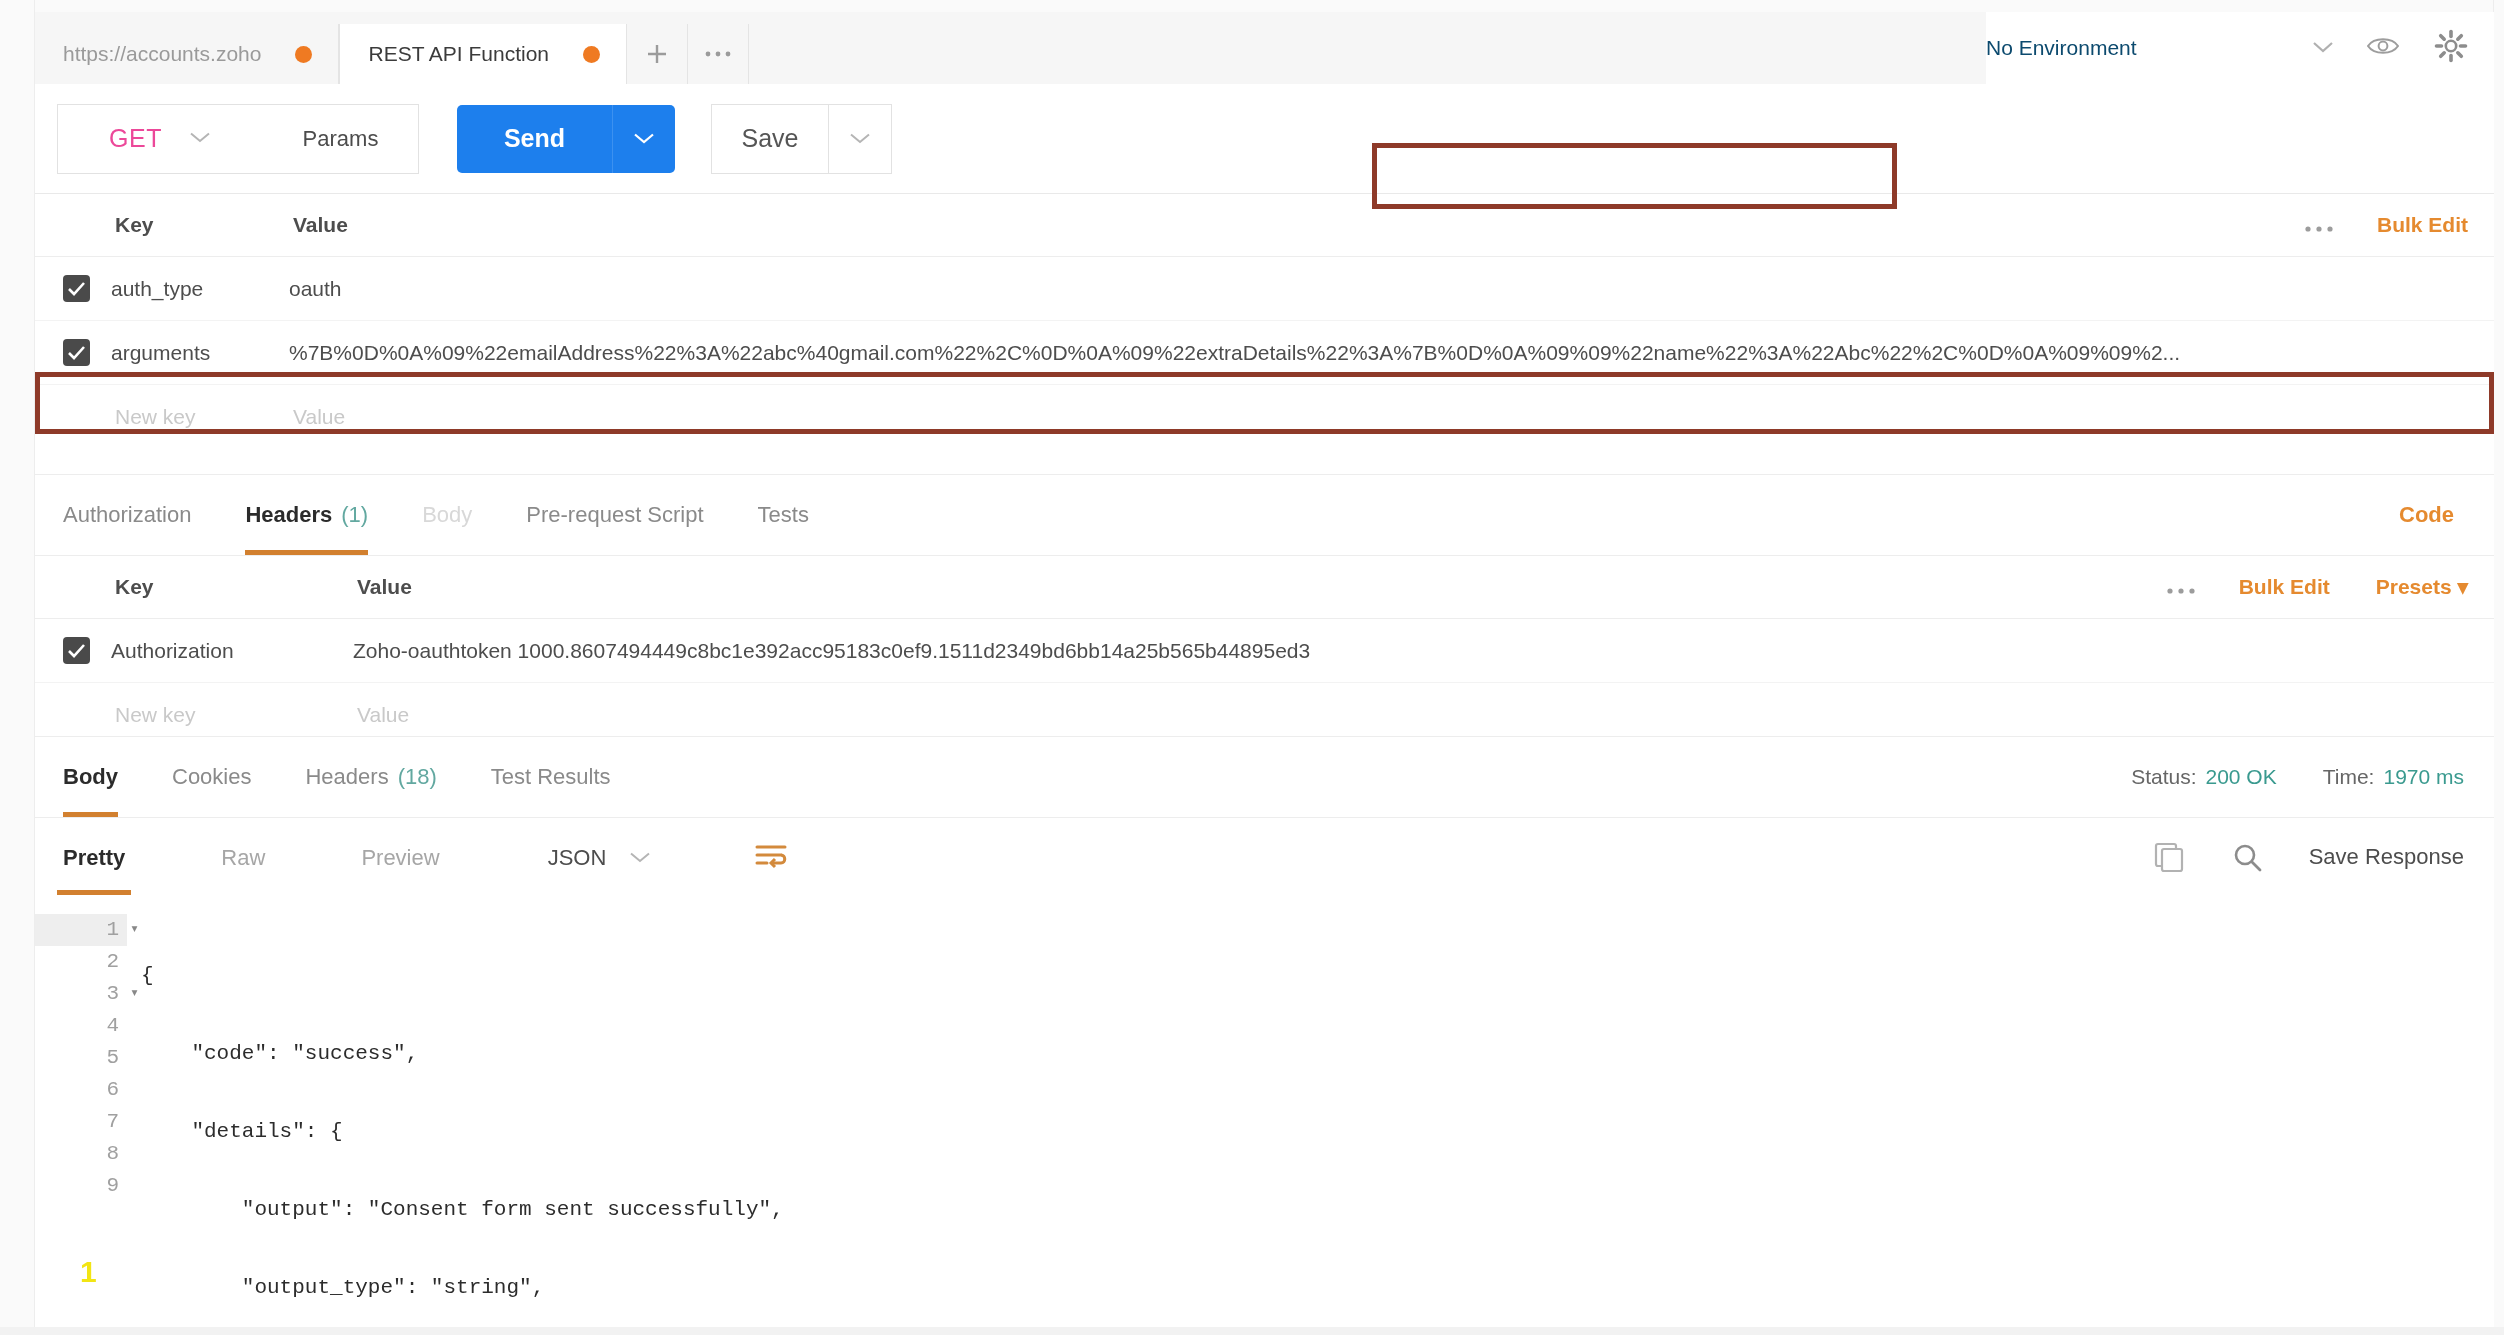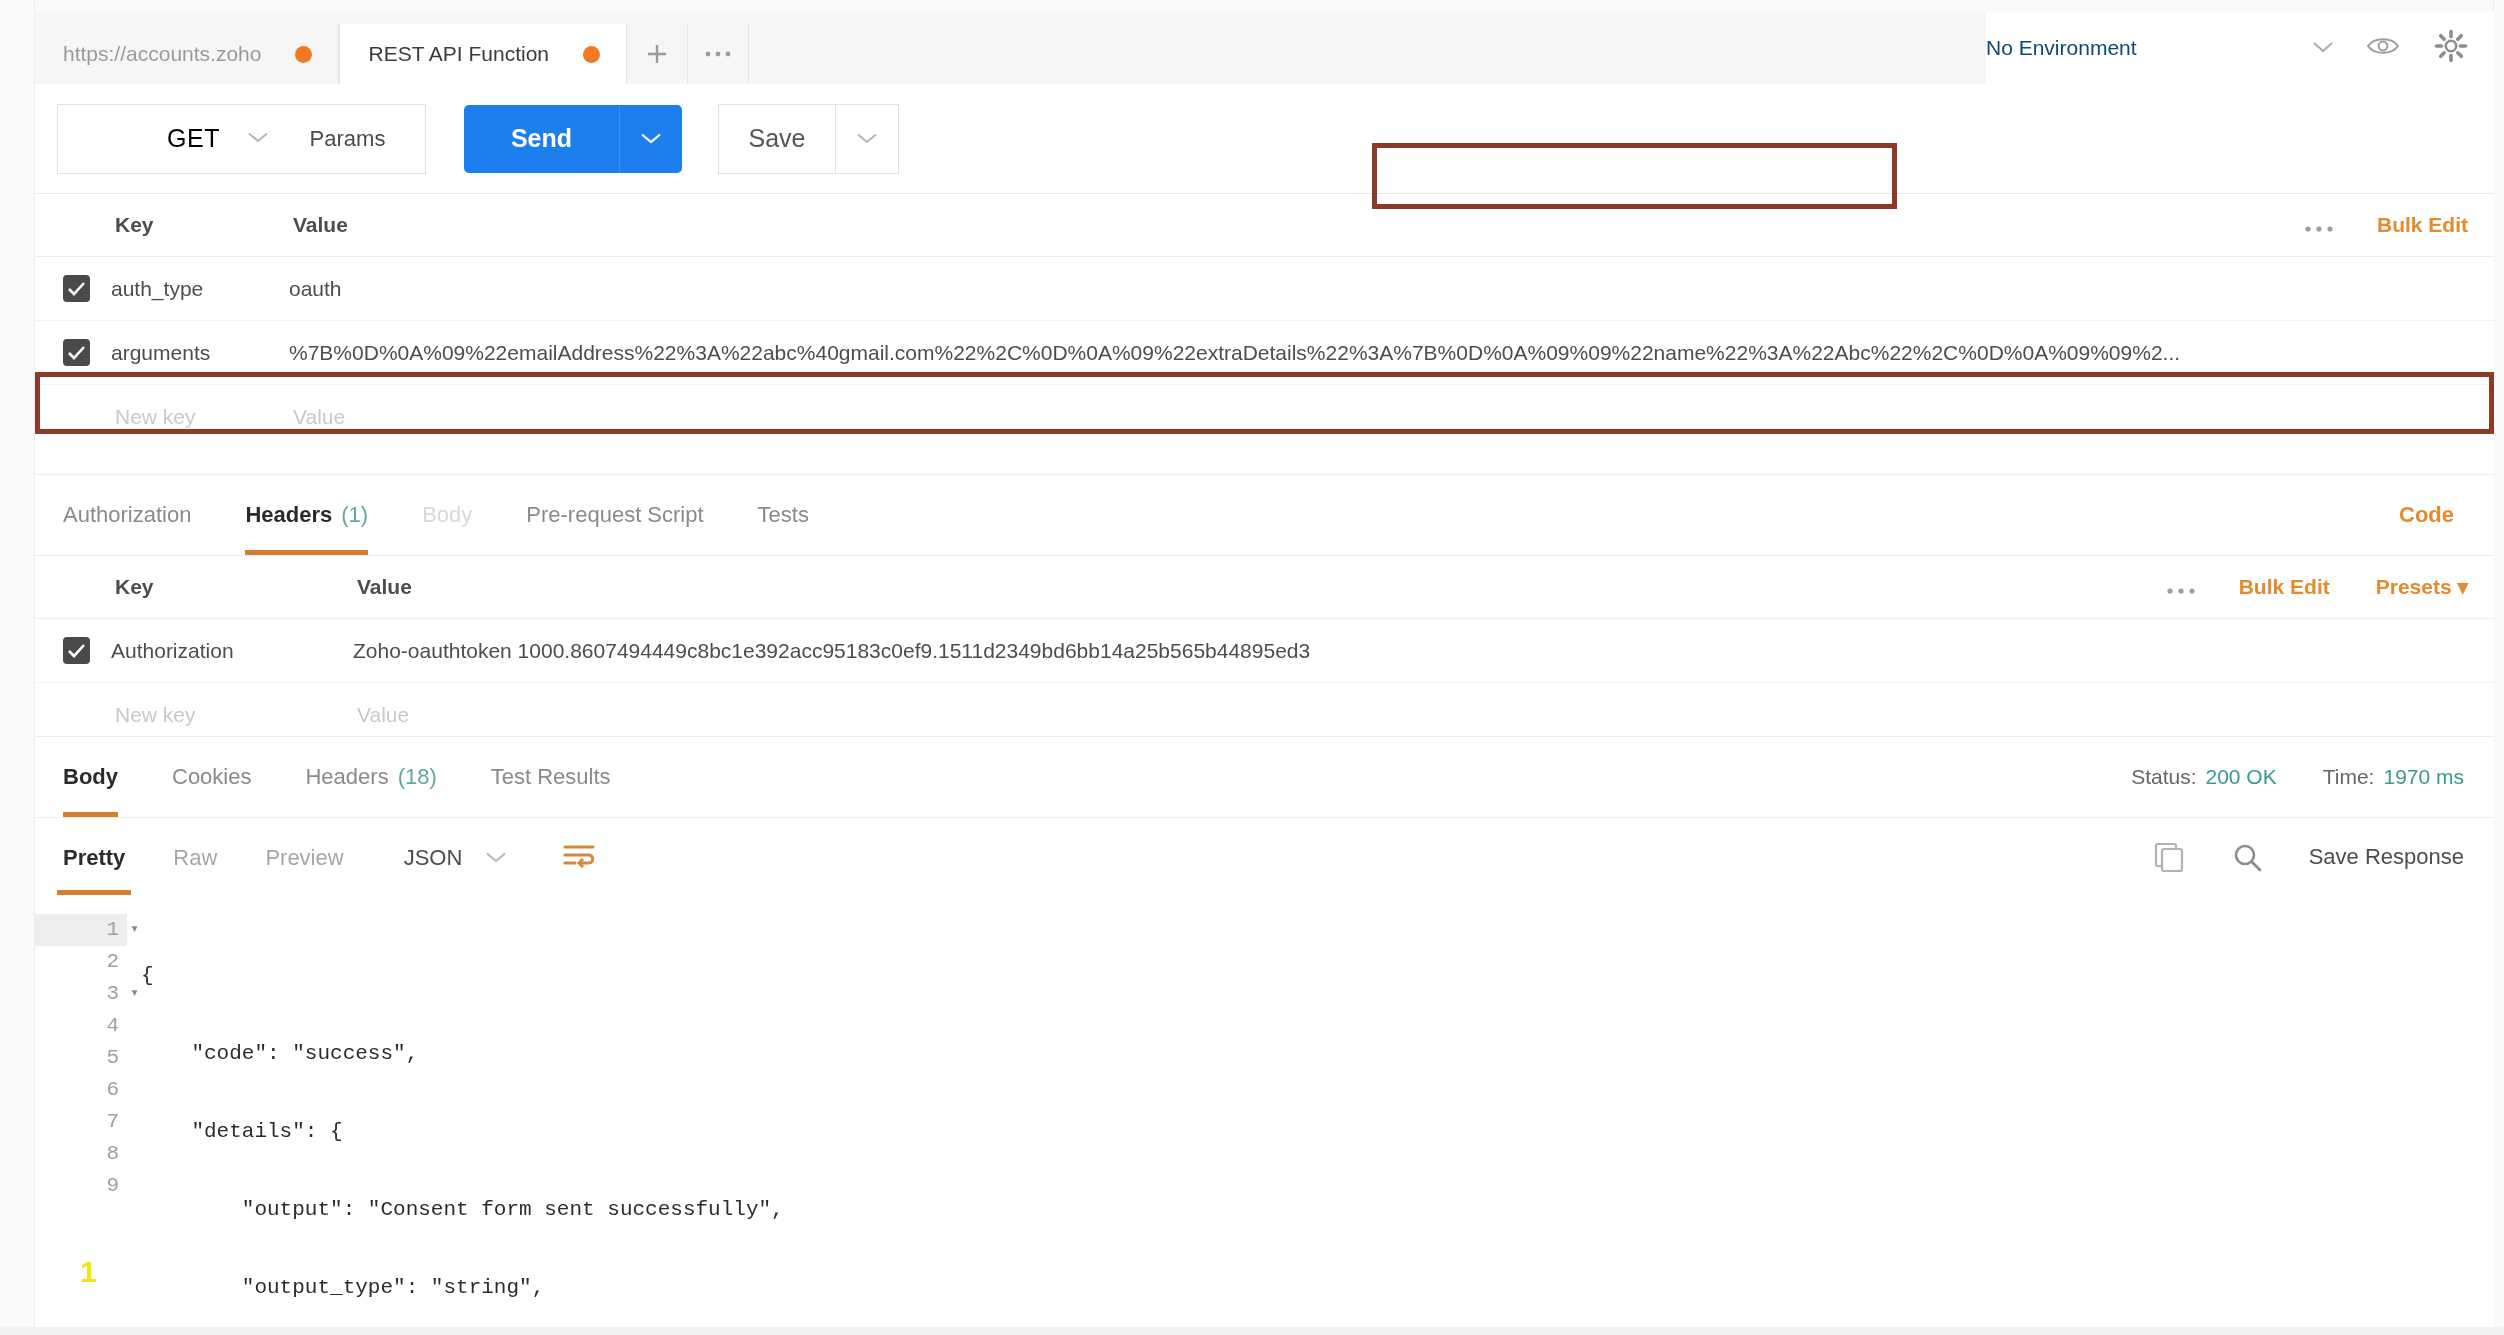--- a/index.html
+++ b/index.html
@@ -96,24 +96,23 @@
   
   .urlbar {
     position: absolute; left: 35px; top: 84px; right: 10px; height: 110px;
     background: #ffffff; border-bottom: 1px solid #e9e9e9;
     display: flex; align-items: center; padding: 0 22px 0 22px;
     box-sizing: border-box;
   }
   .method-box {
     width: 205px; height: 68px; flex: none;
     border: 1px solid #e2e2e2; border-right: none;
-    display: flex; align-items: center; justify-content: flex-end;
-    font-size: 25px; color: #000000; letter-spacing: .5px;
+    display: flex; align-items: center; justify-content: center;
+    font-size: 25px; color: #ec4899; letter-spacing: .5px;
     background: #fff;
-    padding-left: 7px;
   }
   .method-caret { color: #b5b5b5; font-size: 20px; margin-left: 26px; }
   .url-input {
     flex: 1; height: 68px;
     border: 1px solid #e2e2e2;
     display: flex; align-items: center;
     padding: 0 18px; box-sizing: border-box;
     font-size: 22px; color: #4c4c4c;
     overflow: hidden; white-space: nowrap;
     background: #fff;
@@ -245,21 +244,21 @@
     position: absolute; right: 30px; top: 0; height: 80px;
     display: flex; align-items: center; font-size: 21px; color: #666;
   }
   .resp-meta .mlabel { color: #666; }
   .resp-meta .mval { color: #3a9a8f; margin-left: 9px; }
   .resp-meta .mgroup { margin-left: 46px; display: flex; align-items: center; }
 
   .resp-toolbar {
     position: absolute; left: 35px; top: 818px; right: 10px; height: 80px;
     display: flex; align-items: center; padding-left: 28px;
-    box-sizing: border-box; background: #fff;
+    box-sizing: border-box; background: #fff; gap: 48px;
   }
   .ptab {
     font-size: 22px; color: #a6a6a6; margin-right: 48px;
     height: 78px; display: flex; align-items: center; position: relative;
   }
   .ptab.active { color: #2b2b2b; font-weight: bold; }
   .ptab.active::after {
     content: ""; position: absolute; left: -6px; right: -6px; bottom: 2px;
     height: 5px; background: #d2802f;
   }

